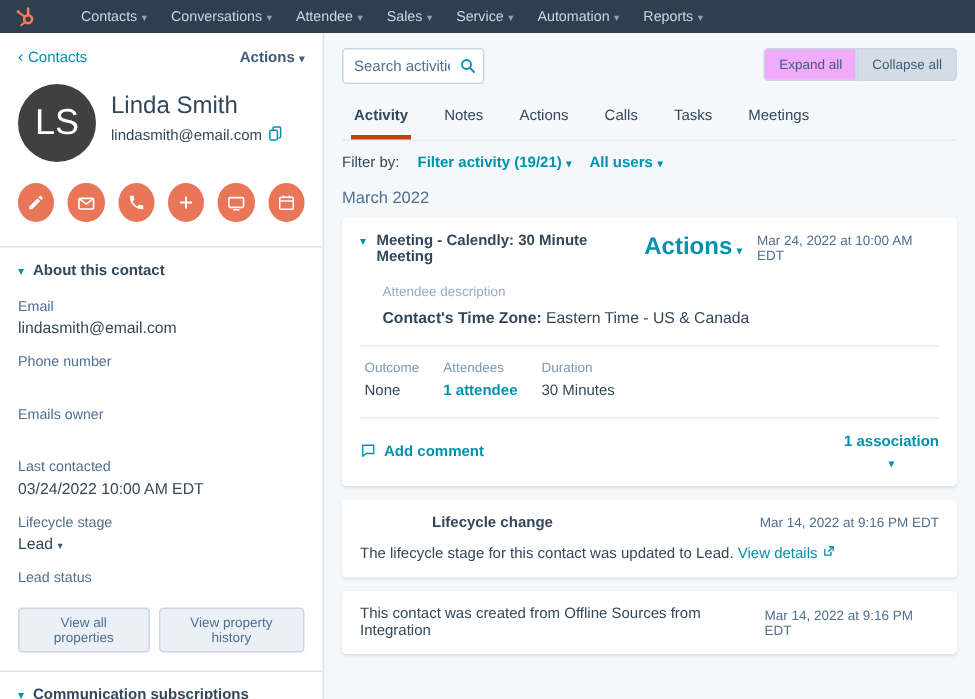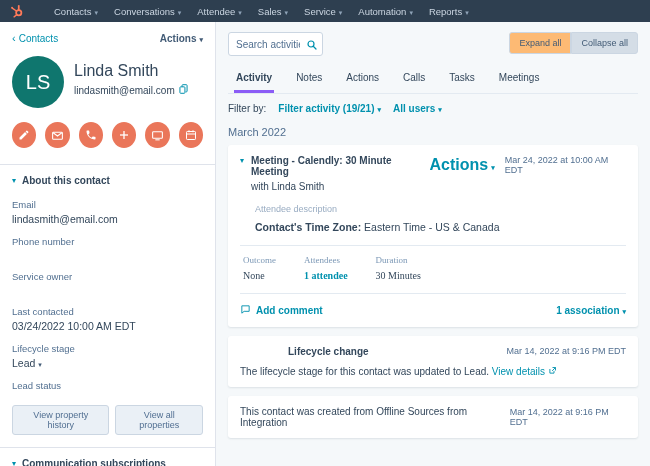--- a/index.html
+++ b/index.html
@@ -17,21 +17,21 @@
 
   
   .sidebar { width:216px; background:#ffffff; border-right:1px solid #dfe3eb; padding:10px 12px 0 12px; font-size:10px; overflow:hidden; }
   .side-top { display:flex; justify-content:space-between; align-items:center; }
   .back-link { color:#0091ae; font-size:10px; display:flex; align-items:center; gap:3px; }
   .back-link .chev-left { font-size:11px; }
   .actions-dd { color:#425b76; font-weight:bold; font-size:10px; display:flex; align-items:center; gap:3px; }
   .actions-dd .caret { color:#425b76; }
 
   .profile { display:flex; align-items:flex-start; gap:10px; margin-top:12px; }
-  .avatar { width:52px; height:52px; border-radius:50%; background:#0f766e; color:#fff; font-size:20px; display:flex; align-items:center; justify-content:center; flex-shrink:0; }
+  .avatar { width:52px; height:52px; border-radius:50%; background:#404040; color:#fff; font-size:24px; display:flex; align-items:center; justify-content:center; flex-shrink:0; }
   .contact-name { font-size:16px; color:#33475b; margin-top:6px; font-weight:400; }
   .contact-email { font-size:10px; color:#33475b; margin-top:4px; display:flex; align-items:center; gap:4px; }
 
   .action-row { display:flex; justify-content:center; gap:9px; margin:14px 0 16px 0; }
   .act-btn { width:26px; height:26px; border-radius:50%; background:#ea765a; display:flex; align-items:center; justify-content:center; cursor:pointer; }
 
   .side-divider { border-top:1px solid #dfe3eb; margin:0 -12px; }
 
   .section-head { display:flex; align-items:center; gap:6px; padding:10px 0 2px 0; }
   .section-head .sec-chev { color:#0091ae; font-size:8px; }
@@ -47,26 +47,26 @@
 
   
   .main { flex:1; padding:10px 12px; overflow:hidden; }
   .main-top { display:flex; justify-content:space-between; align-items:flex-start; }
   .search-wrap { position:relative; }
   .search-input { width:95px; height:24px; border:1px solid #cbd6e2; border-radius:3px; background:#fff; padding:0 22px 0 7px; font-size:10px; font-family:inherit; color:#33475b; }
   .search-input::placeholder { color:#516f90; }
   .search-ico { position:absolute; right:5px; top:5px; }
   .btn-group { display:flex; }
   .btn-group button { font-family:inherit; font-size:9px; color:#425b76; padding:5px 9px; border:1px solid #cbd6e2; cursor:pointer; }
-  .btn-expand { background:#fdba74; border-radius:3px 0 0 3px; border-right:none; }
+  .btn-expand { background:#f0abfc; border-radius:3px 0 0 3px; border-right:none; }
   .btn-collapse { background:#d4dde6; border-radius:0 3px 3px 0; }
 
   .tabs { display:flex; gap:20px; margin-top:12px; border-bottom:1px solid #e3eaf1; padding:0 6px; }
   .tab { font-size:10px; color:#33475b; padding:4px 2px 7px 2px; cursor:pointer; }
-  .tab.active { font-weight:bold; border-bottom:3px solid #8b5cf6; }
+  .tab.active { font-weight:bold; border-bottom:3px solid #c2410c; }
 
   .filter-row { display:flex; align-items:center; gap:12px; margin-top:9px; font-size:10px; }
   .filter-label { color:#33475b; }
   .dd-link { color:#0091ae; font-weight:bold; display:flex; align-items:center; gap:3px; cursor:pointer; }
   .dd-link .caret { color:#0091ae; }
 
   .month-head { font-size:11px; color:#516f90; margin:12px 0 7px 0; }
 
   .card { background:#fff; border-radius:3px; box-shadow:0 1px 2px rgba(45,62,80,.12); margin-bottom:9px; padding:10px 12px; }
 
@@ -74,27 +74,27 @@
   .mc-left { display:flex; gap:7px; }
   .mc-chev { color:#0091ae; font-size:8px; margin-top:1px; cursor:pointer; }
   .mc-title { font-size:10px; font-weight:bold; color:#33475b; }
   .mc-sub { font-size:10px; color:#33475b; margin-top:4px; }
   .mc-right { display:flex; align-items:center; gap:10px; }
   .timestamp { font-size:9px; color:#516f90; }
   .att-desc { font-size:9px; color:#99acc2; margin:12px 0 0 15px; }
   .tz-line { font-size:10.5px; margin:7px 0 0 15px; }
   .tz-line b { font-weight:bold; }
   .card-divider { border-top:1px solid #e3eaf1; margin:12px 0 0 0; }
-  .stats { display:flex; gap:28px; margin:9px 0 0 3px;font-family:Liberation Serif, serif; }
+  .stats { display:flex; gap:16px; margin:9px 0 0 3px; }
   .stat-label { font-size:9px; color:#7c98b6; }
   .stat-value { font-size:10px; margin-top:5px; color:#33475b; }
   .stat-value.link { color:#0091ae; font-weight:bold; }
   .mc-foot { display:flex; justify-content:space-between; align-items:center; margin-top:10px; }
   .add-comment { display:flex; align-items:center; gap:5px; color:#0091ae; font-size:10px; font-weight:bold; cursor:pointer;justify-content:center; }
-  .assoc { color:#0091ae; font-size:10px; font-weight:bold; display:flex; align-items:center; gap:3px; cursor:pointer; }
+  .assoc { color:#0091ae; font-size:10px; font-weight:bold; display:flex; align-items:center; gap:3px; cursor:pointer;flex-direction:column; }
 
   .lc-head { display:flex; justify-content:space-between; align-items:flex-start; }
   .lc-title { font-size:10px; font-weight:bold; color:#33475b;margin-left:48px; }
   .lc-body { font-size:10px; color:#33475b; margin-top:9px; }
   .lc-link { color:#0091ae; cursor:pointer; }
 
   .created-card { display:flex; justify-content:space-between; align-items:center; }
   .created-body { font-size:10px; color:#33475b; }
 </style>
 </head>
@@ -215,37 +215,37 @@
       <span class="sec-chev">▾</span>
       <span class="sec-title">About this contact</span>
     </div>
 
     <div class="fld-label">Email</div>
     <div class="fld-value">lindasmith@email.com</div>
 
     <div class="fld-label">Phone number</div>
     <div class="fld-value fld-empty"></div>
 
-    <div class="fld-label">Service owner</div>
+    <div class="fld-label">Emails owner</div>
     <div class="fld-value fld-empty"></div>
 
     <div class="fld-label">Last contacted</div>
     <div class="fld-value">03/24/2022 10:00 AM EDT</div>
 
     <div class="fld-label">Lifecycle stage</div>
     <div class="fld-value">
       <span>Lead</span>
       <span class="caret"></span>
     </div>
 
     <div class="fld-label">Lead status</div>
 
     <div class="props-btns">
+      <button class="gray-btn">View all properties</button>
       <button class="gray-btn">View property history</button>
-      <button class="gray-btn">View all properties</button>
     </div>
 
     <div class="side-divider"></div>
 
     <div class="section-head">
       <span class="sec-chev">▾</span>
       <span class="sec-title">Communication subscriptions</span>
     </div>
 
   </div>
@@ -289,21 +289,20 @@
     </div>
 
     <div class="month-head">March 2022</div>
 
     <div class="card">
       <div class="mc-head">
         <span class="mc-left">
           <span class="mc-chev">▾</span>
           <span>
             <div class="mc-title">Meeting - Calendly: 30 Minute Meeting</div>
-            <div class="mc-sub">with Linda Smith</div>
           </span>
         </span>
         <span class="mc-right">
           <span class="dd-link">
             <span>Actions</span>
             <span class="caret"></span>
           </span>
           <span class="timestamp">Mar 24, 2022 at 10:00 AM EDT</span>
         </span>
       </div>

